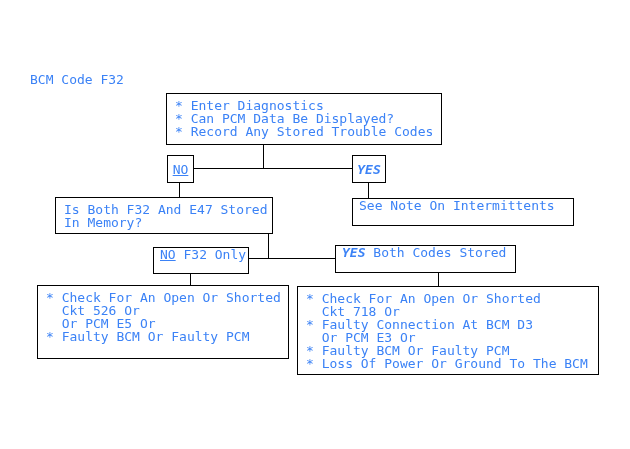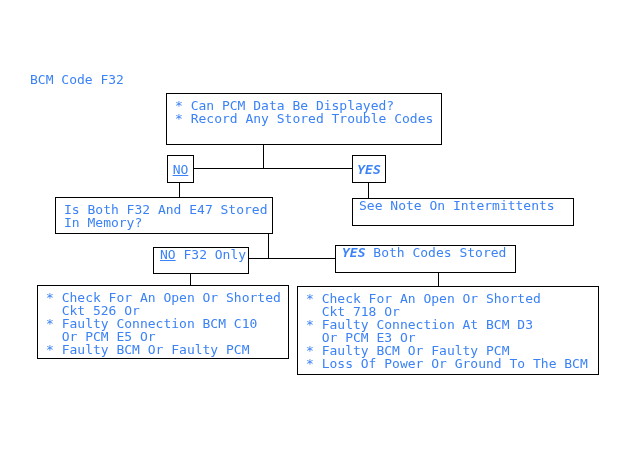--- a/index.html
+++ b/index.html
@@ -75,20 +75,21 @@
   #c8 { left: 438px; top: 272px; width: 1px;   height: 15px; }
 </style>
 </head>
 <body>
 
 <div id="canvas">
 
   <div id="title">BCM Code F32</div>
 
   <div class="box pad-lines" id="top-box">
+    <div class="txt">* Enter Diagnostics</div>
     <div class="txt">* Can PCM Data Be Displayed?</div>
     <div class="txt">* Record Any Stored Trouble Codes</div>
   </div>
 
   <div class="line" id="c1"></div>
   <div class="line" id="c2"></div>
 
   <div class="box center-label" id="no-box">
     <span class="txt u">NO</span>
   </div>
@@ -119,21 +120,20 @@
     <span class="txt b">YES</span>
       <span class="txt"> Both Codes Stored</span>
   </div>
 
   <div class="line" id="c7"></div>
   <div class="line" id="c8"></div>
 
   <div class="box pad-lines" id="left-result-box">
     <div class="txt">* Check For An Open Or Shorted</div>
     <div class="txt">  Ckt 526 Or</div>
-    <div class="txt">* Faulty Connection BCM C10</div>
     <div class="txt">  Or PCM E5 Or</div>
     <div class="txt">* Faulty BCM Or Faulty PCM</div>
   </div>
 
   <div class="box pad-lines" id="right-result-box">
     <div class="txt">* Check For An Open Or Shorted</div>
     <div class="txt">  Ckt 718 Or</div>
     <div class="txt">* Faulty Connection At BCM D3</div>
     <div class="txt">  Or PCM E3 Or</div>
     <div class="txt">* Faulty BCM Or Faulty PCM</div>

